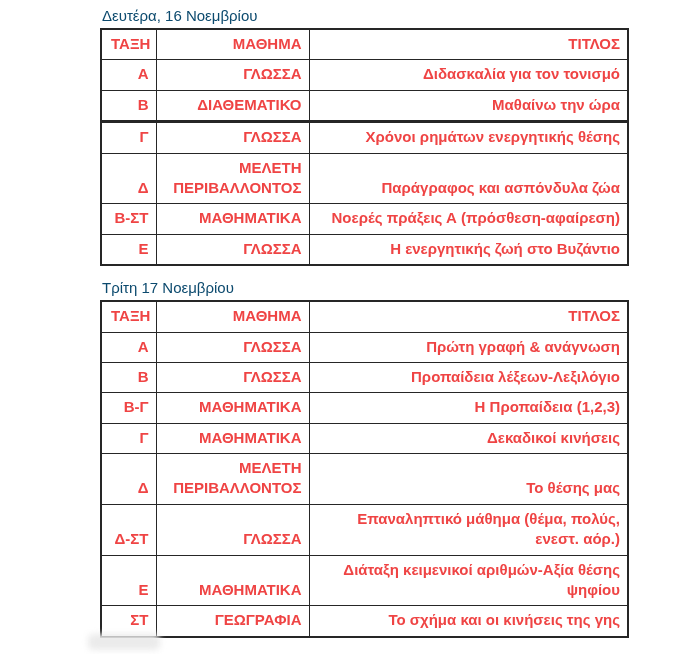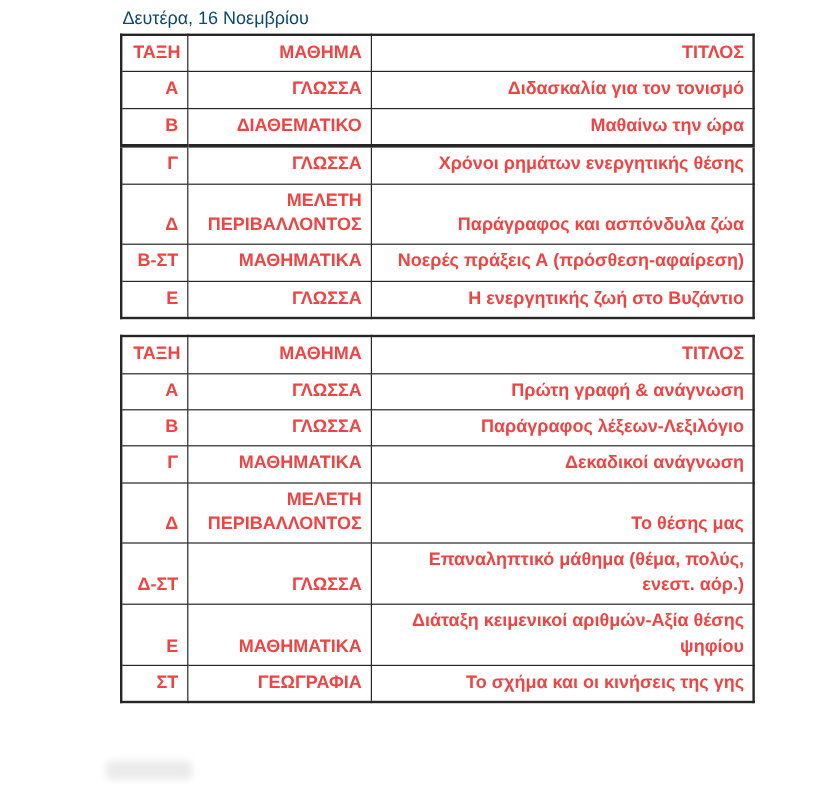--- a/index.html
+++ b/index.html
@@ -121,20 +121,21 @@
             <tr class="row-6">
               <td>Ε</td>
               <td>ΓΛΩΣΣΑ</td>
               <td>Η ενεργητικής ζωή στο Βυζάντιο</td>
             </tr>
           </tbody>
       </table>
     </div>
 
     <div class="section sec-1">
+      <div class="day-title">Τρίτη 17 Νοεμβρίου</div>
       <table class="schedule">
         <colgroup>
             <col class="c1">
             <col class="c2">
             <col class="c3">
           </colgroup>
         <thead>
           <tr>
             <th>ΤΑΞΗ</th>
             <th>ΜΑΘΗΜΑ</th>
@@ -143,26 +144,31 @@
         </thead>
         <tbody>
             <tr class="row-0">
               <td>Α</td>
               <td>ΓΛΩΣΣΑ</td>
               <td>Πρώτη γραφή  &amp; ανάγνωση</td>
             </tr>
             <tr class="row-1">
               <td>Β</td>
               <td>ΓΛΩΣΣΑ</td>
-              <td>Παράγραφος λέξεων-Λεξιλόγιο</td>
+              <td>Προπαίδεια λέξεων-Λεξιλόγιο</td>
+            </tr>
+            <tr class="row-2">
+              <td>Β-Γ</td>
+              <td>ΜΑΘΗΜΑΤΙΚΑ</td>
+              <td>Η Προπαίδεια (1,2,3)</td>
             </tr>
             <tr class="row-3">
               <td>Γ</td>
               <td>ΜΑΘΗΜΑΤΙΚΑ</td>
-              <td>Δεκαδικοί ανάγνωση</td>
+              <td>Δεκαδικοί κινήσεις</td>
             </tr>
             <tr class="row-4">
               <td>Δ</td>
               <td>ΜΕΛΕΤΗ ΠΕΡΙΒΑΛΛΟΝΤΟΣ</td>
               <td>Το θέσης μας</td>
             </tr>
             <tr class="row-5">
               <td>Δ-ΣΤ</td>
               <td>ΓΛΩΣΣΑ</td>
               <td>Επαναληπτικό μάθημα (θέμα, πολύς, ενεστ. αόρ.)</td>

